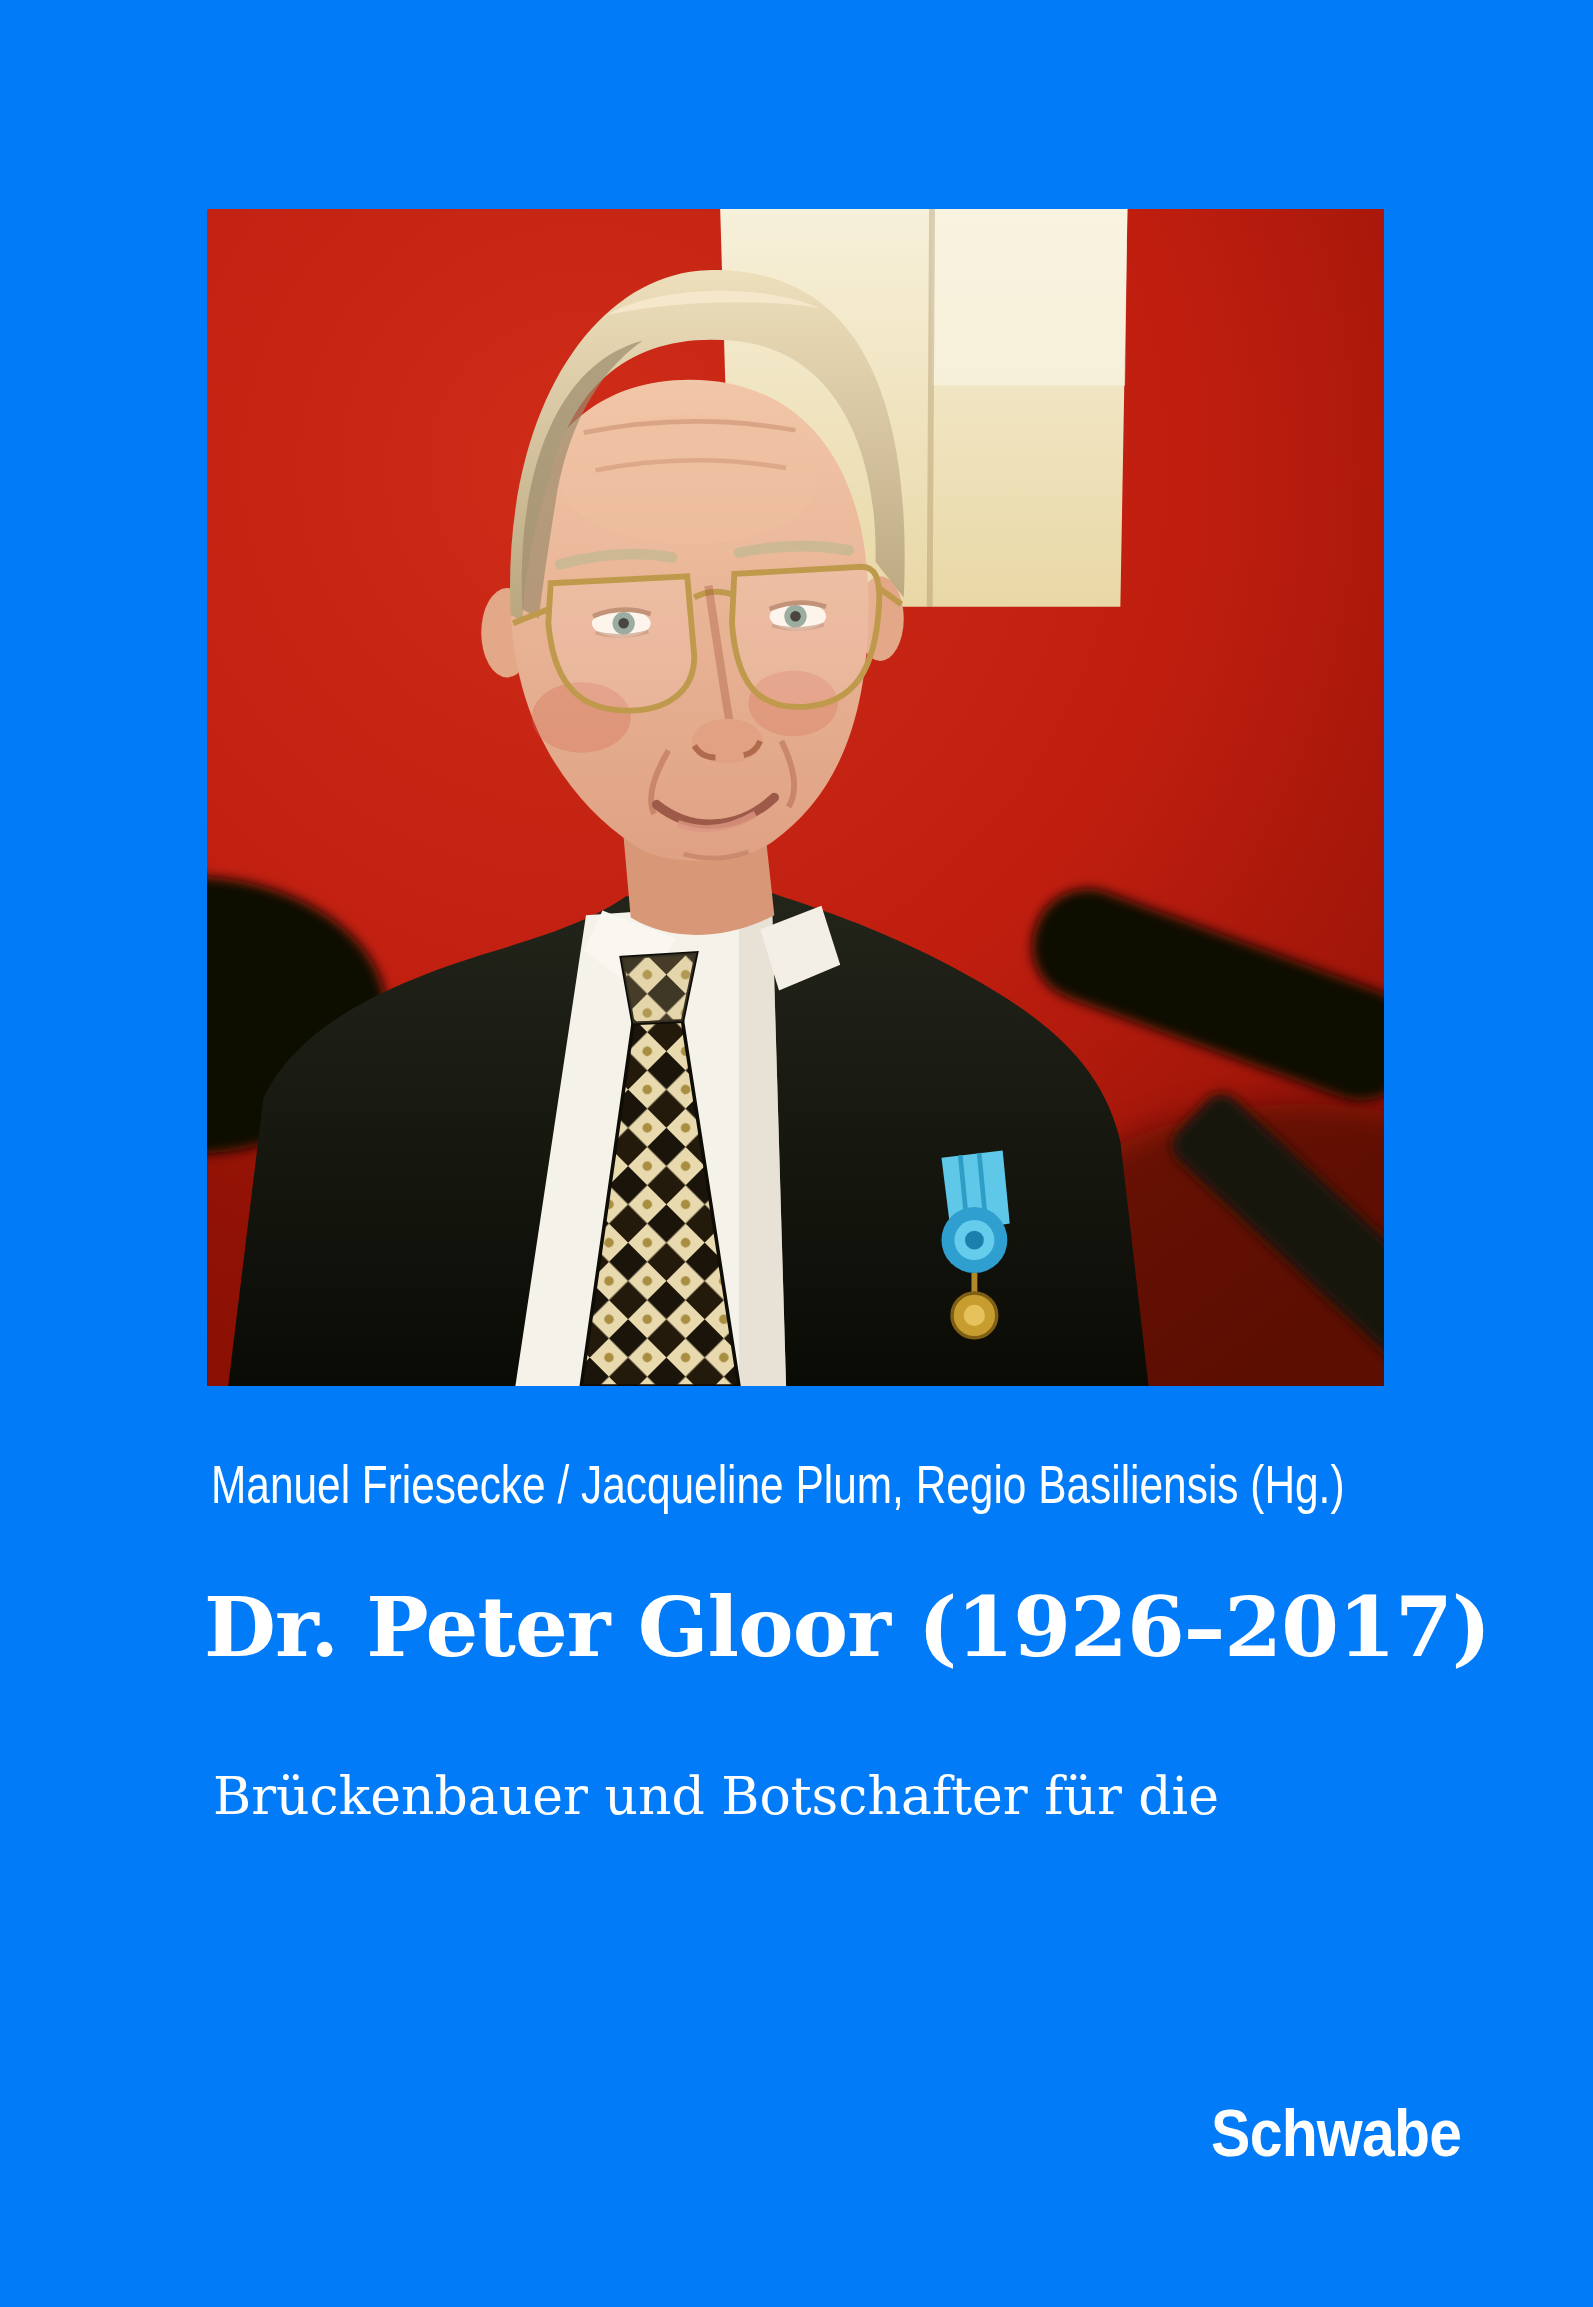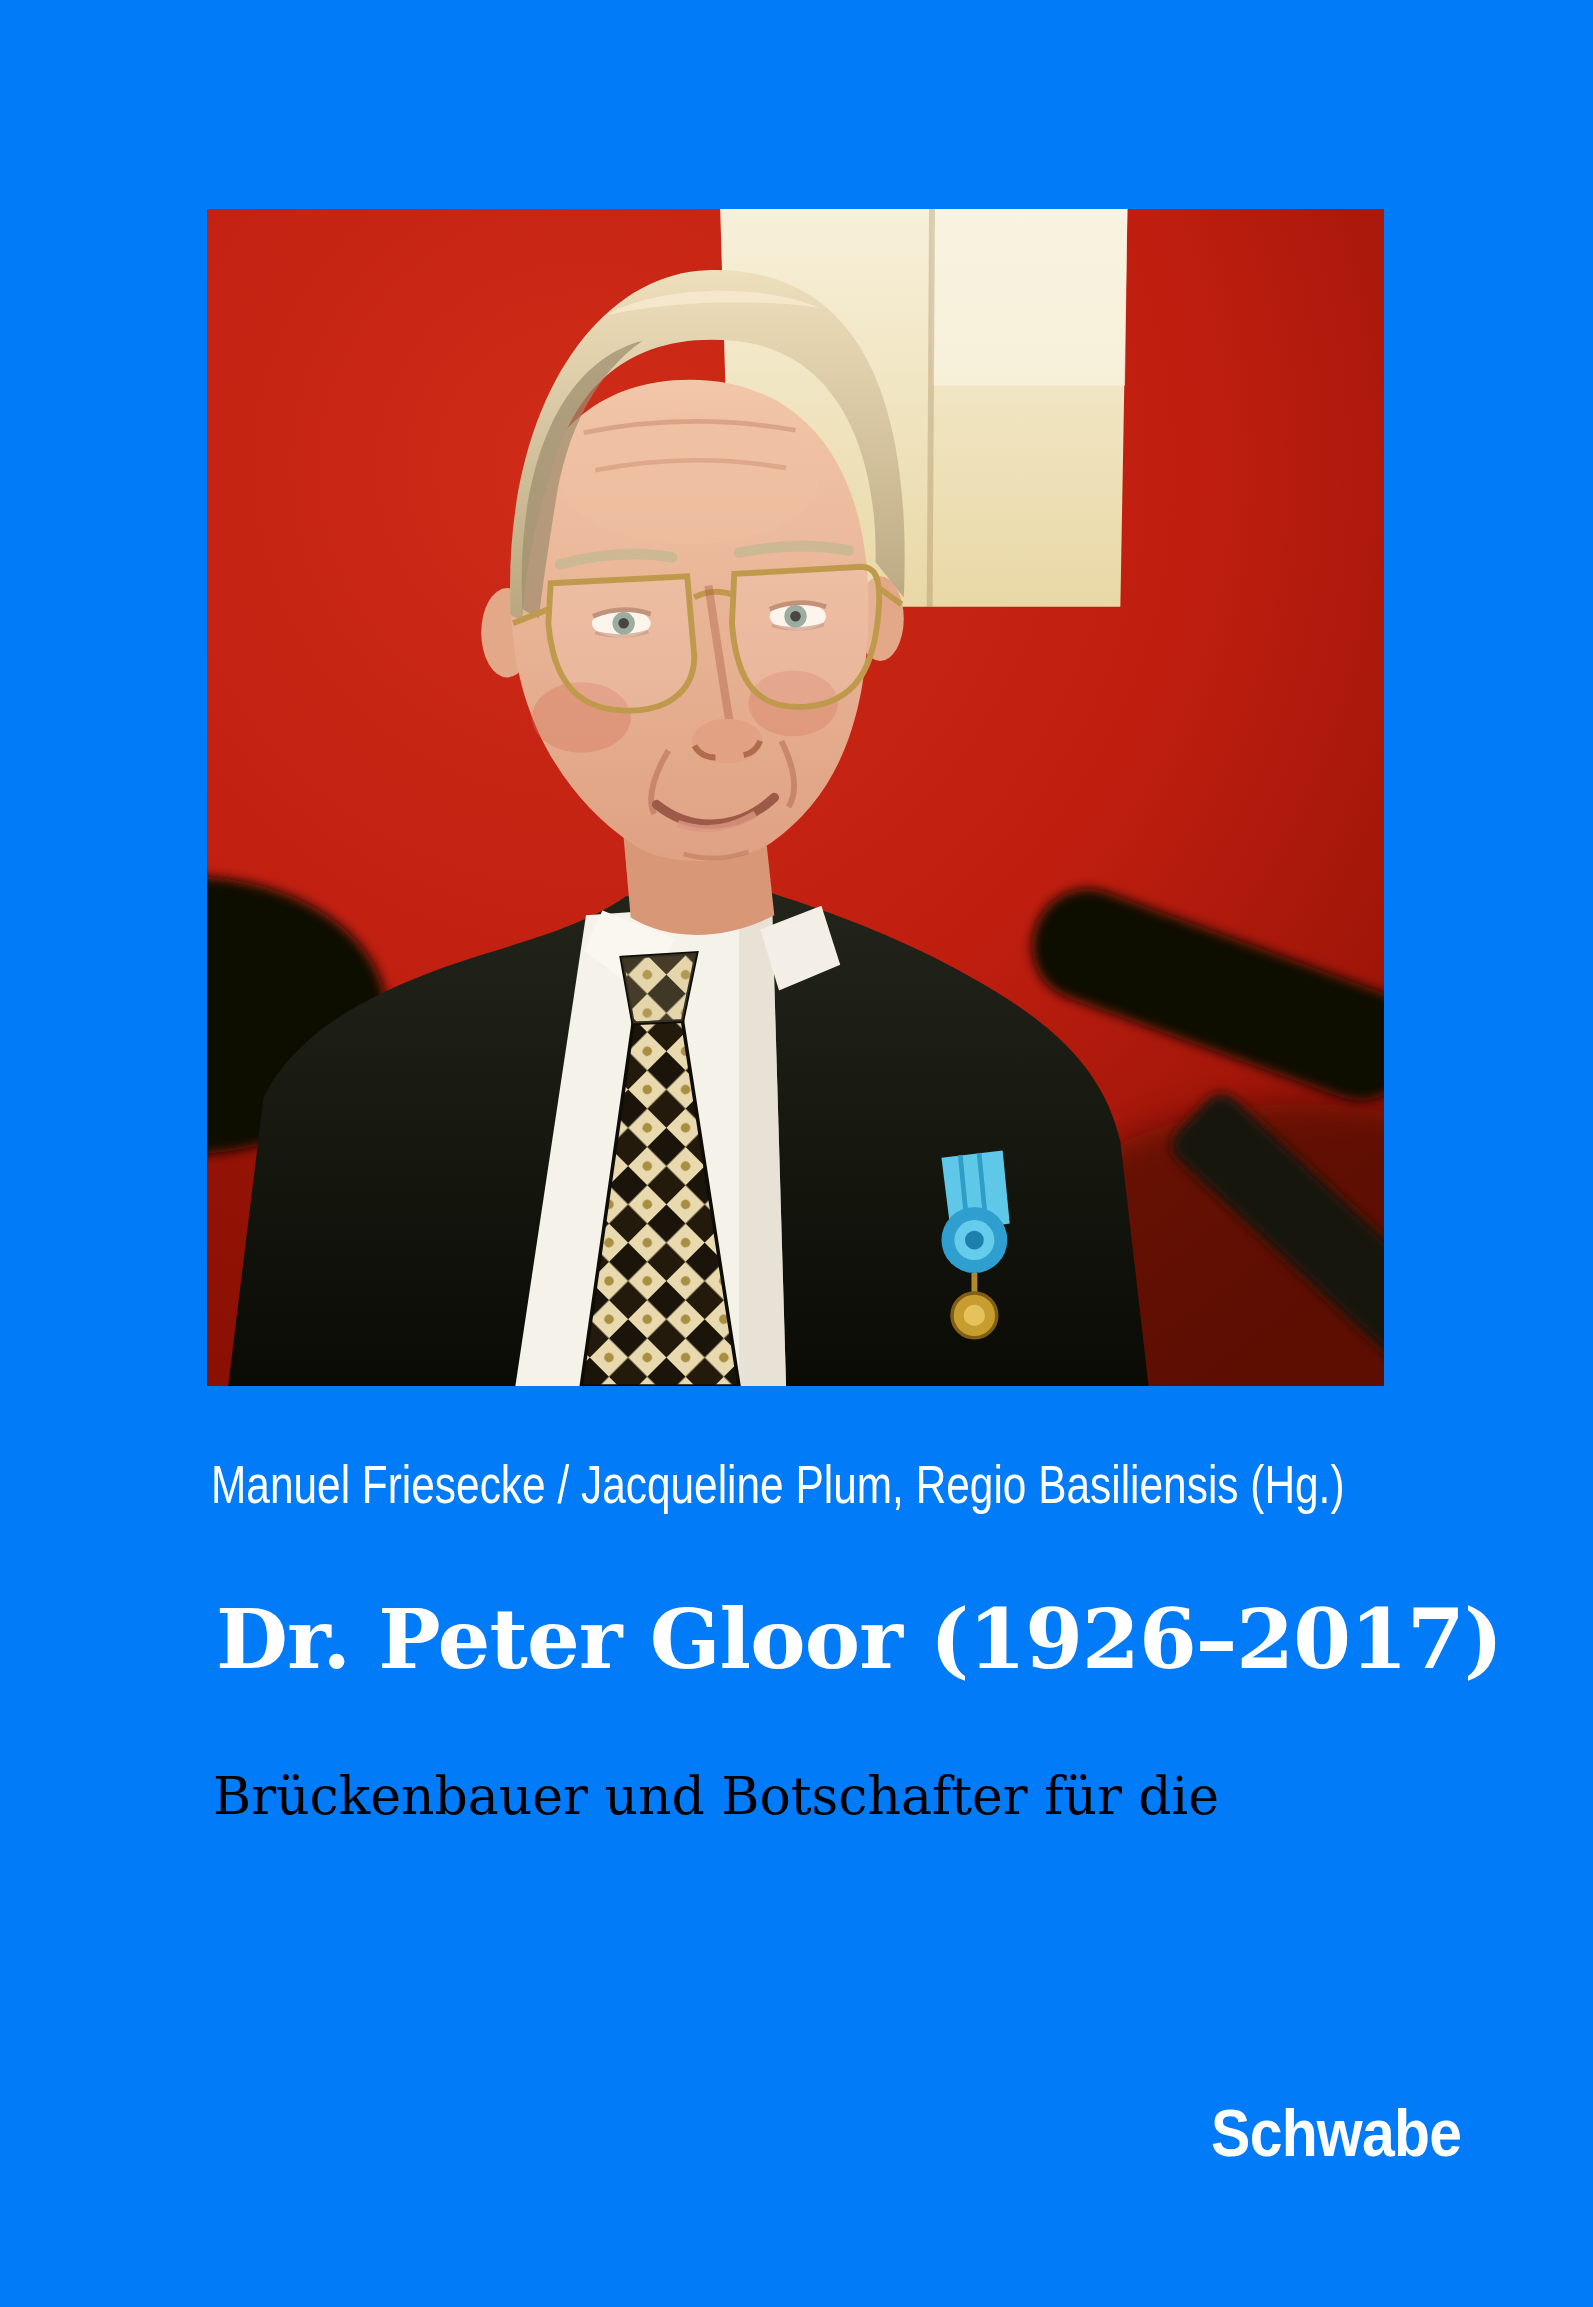--- a/index.html
+++ b/index.html
@@ -15,28 +15,28 @@
   }
   .photo svg{display:block;width:100%;height:100%;}
   .authors{
     position:absolute;left:211px;top:1458px;
     color:#ffffff;font-size:53px;line-height:1;white-space:nowrap;
     font-family:"Liberation Sans", sans-serif;
     transform:scaleX(0.80);transform-origin:left top;
     display:inline-block;
   }
   .title{
-    position:absolute;left:204px;top:1586px;margin:12px;
+    position:absolute;left:204px;top:1586px;margin:0;
     color:#ffffff;font-size:83px;line-height:1;white-space:nowrap;
     font-family:"DejaVu Serif", serif;font-weight:bold;
     letter-spacing:-0.9px;
   }
   .subtitle{
     position:absolute;left:213px;top:1764px;
-    color:#000000;font-size:52px;line-height:64px;white-space:nowrap;
+    color:#ffffff;font-size:52px;line-height:64px;white-space:nowrap;
     font-family:"DejaVu Serif", serif;font-weight:normal;
   }
   .subtitle span{display:block;}
   .publisher{
     position:absolute;right:133px;top:2099px;
     color:#ffffff;font-size:67px;line-height:1;white-space:nowrap;
     font-family:"Liberation Sans", sans-serif;font-weight:bold;
     transform:scaleX(0.88);transform-origin:right top;
     letter-spacing:-0.9px;
   }

